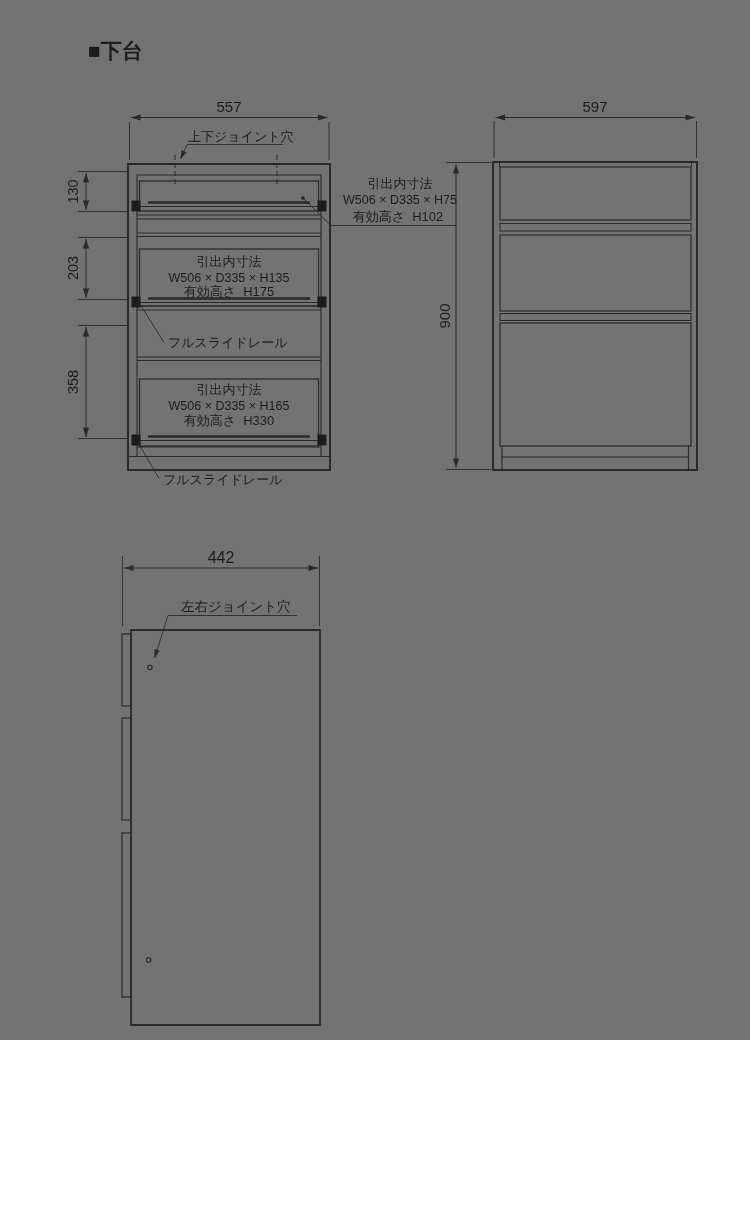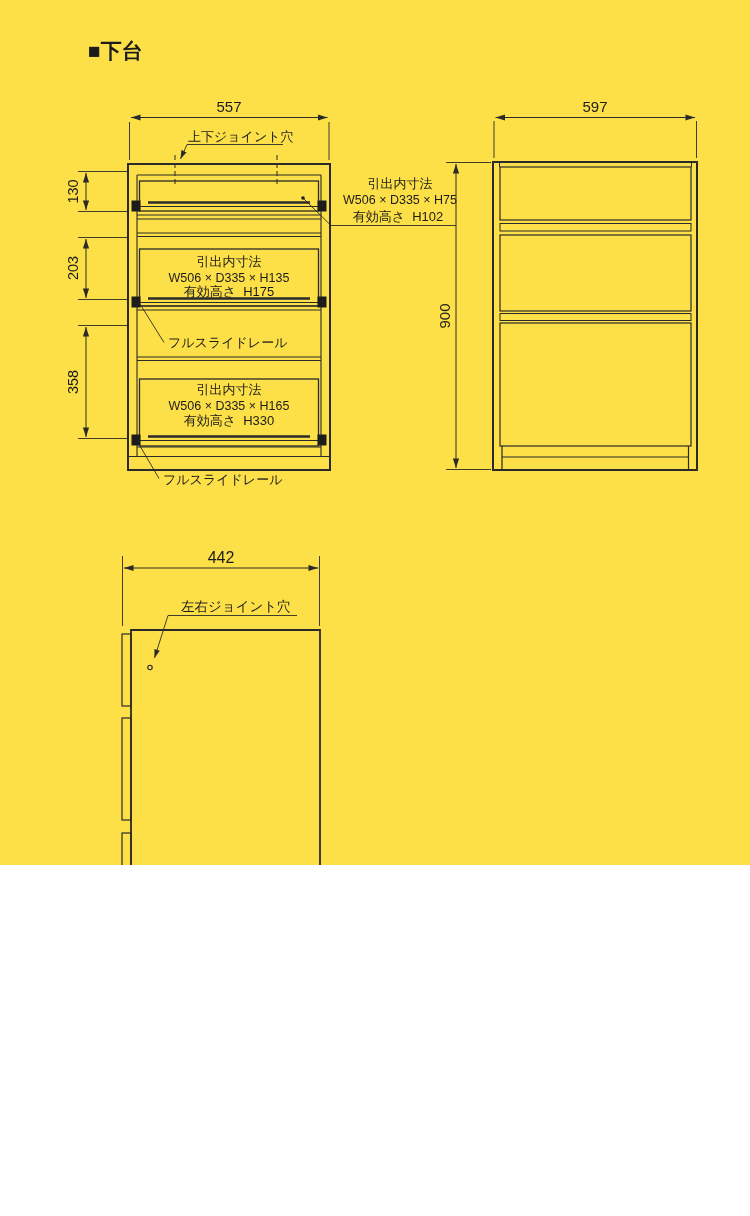--- a/index.html
+++ b/index.html
@@ -1,16 +1,16 @@
 <!DOCTYPE html>
 <html><head>
 <meta charset="utf-8">
 <style>
   html,body{margin:0;padding:0;background:#ffffff;}
-  .page{position:relative;width:750px;height:865px;background:#fde047;overflow:hidden;
+  .page{position:relative;width:750px;height:1040px;background:#737373;overflow:hidden;
         font-family:"Liberation Sans","DejaVu Sans",sans-serif;}
   svg{position:absolute;left:0;top:0;}
   svg text{fill:#1c1c1c;font-family:"Liberation Sans","DejaVu Sans",sans-serif;}
   .ln{stroke:#2a2a2a;fill:none;}
   .fillblk{fill:#1c1c1c;stroke:none;}
   .ttl{font-weight:bold;}
 </style>
 </head>
 <body>
 

